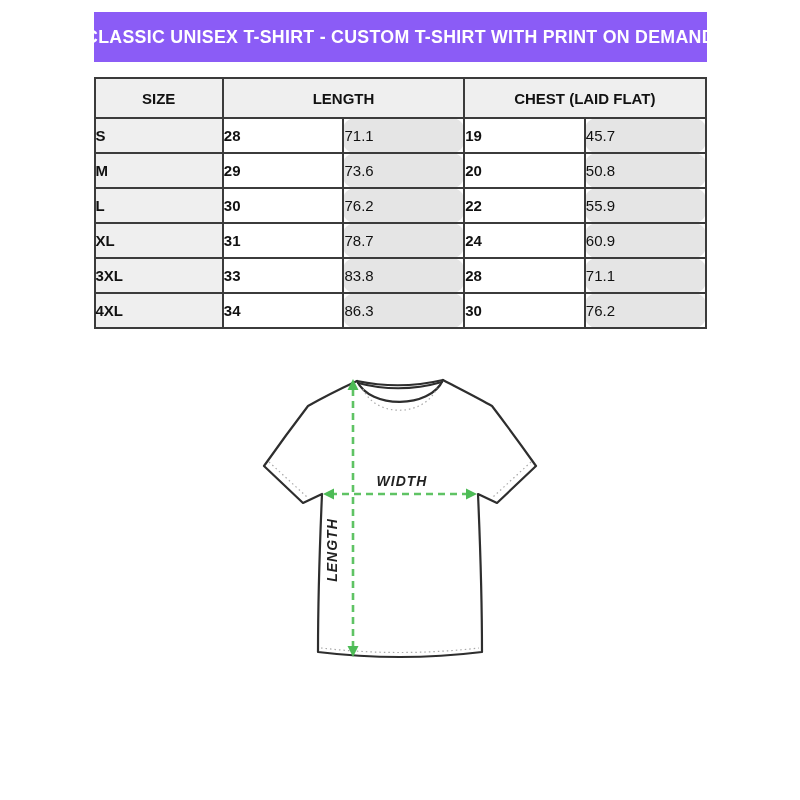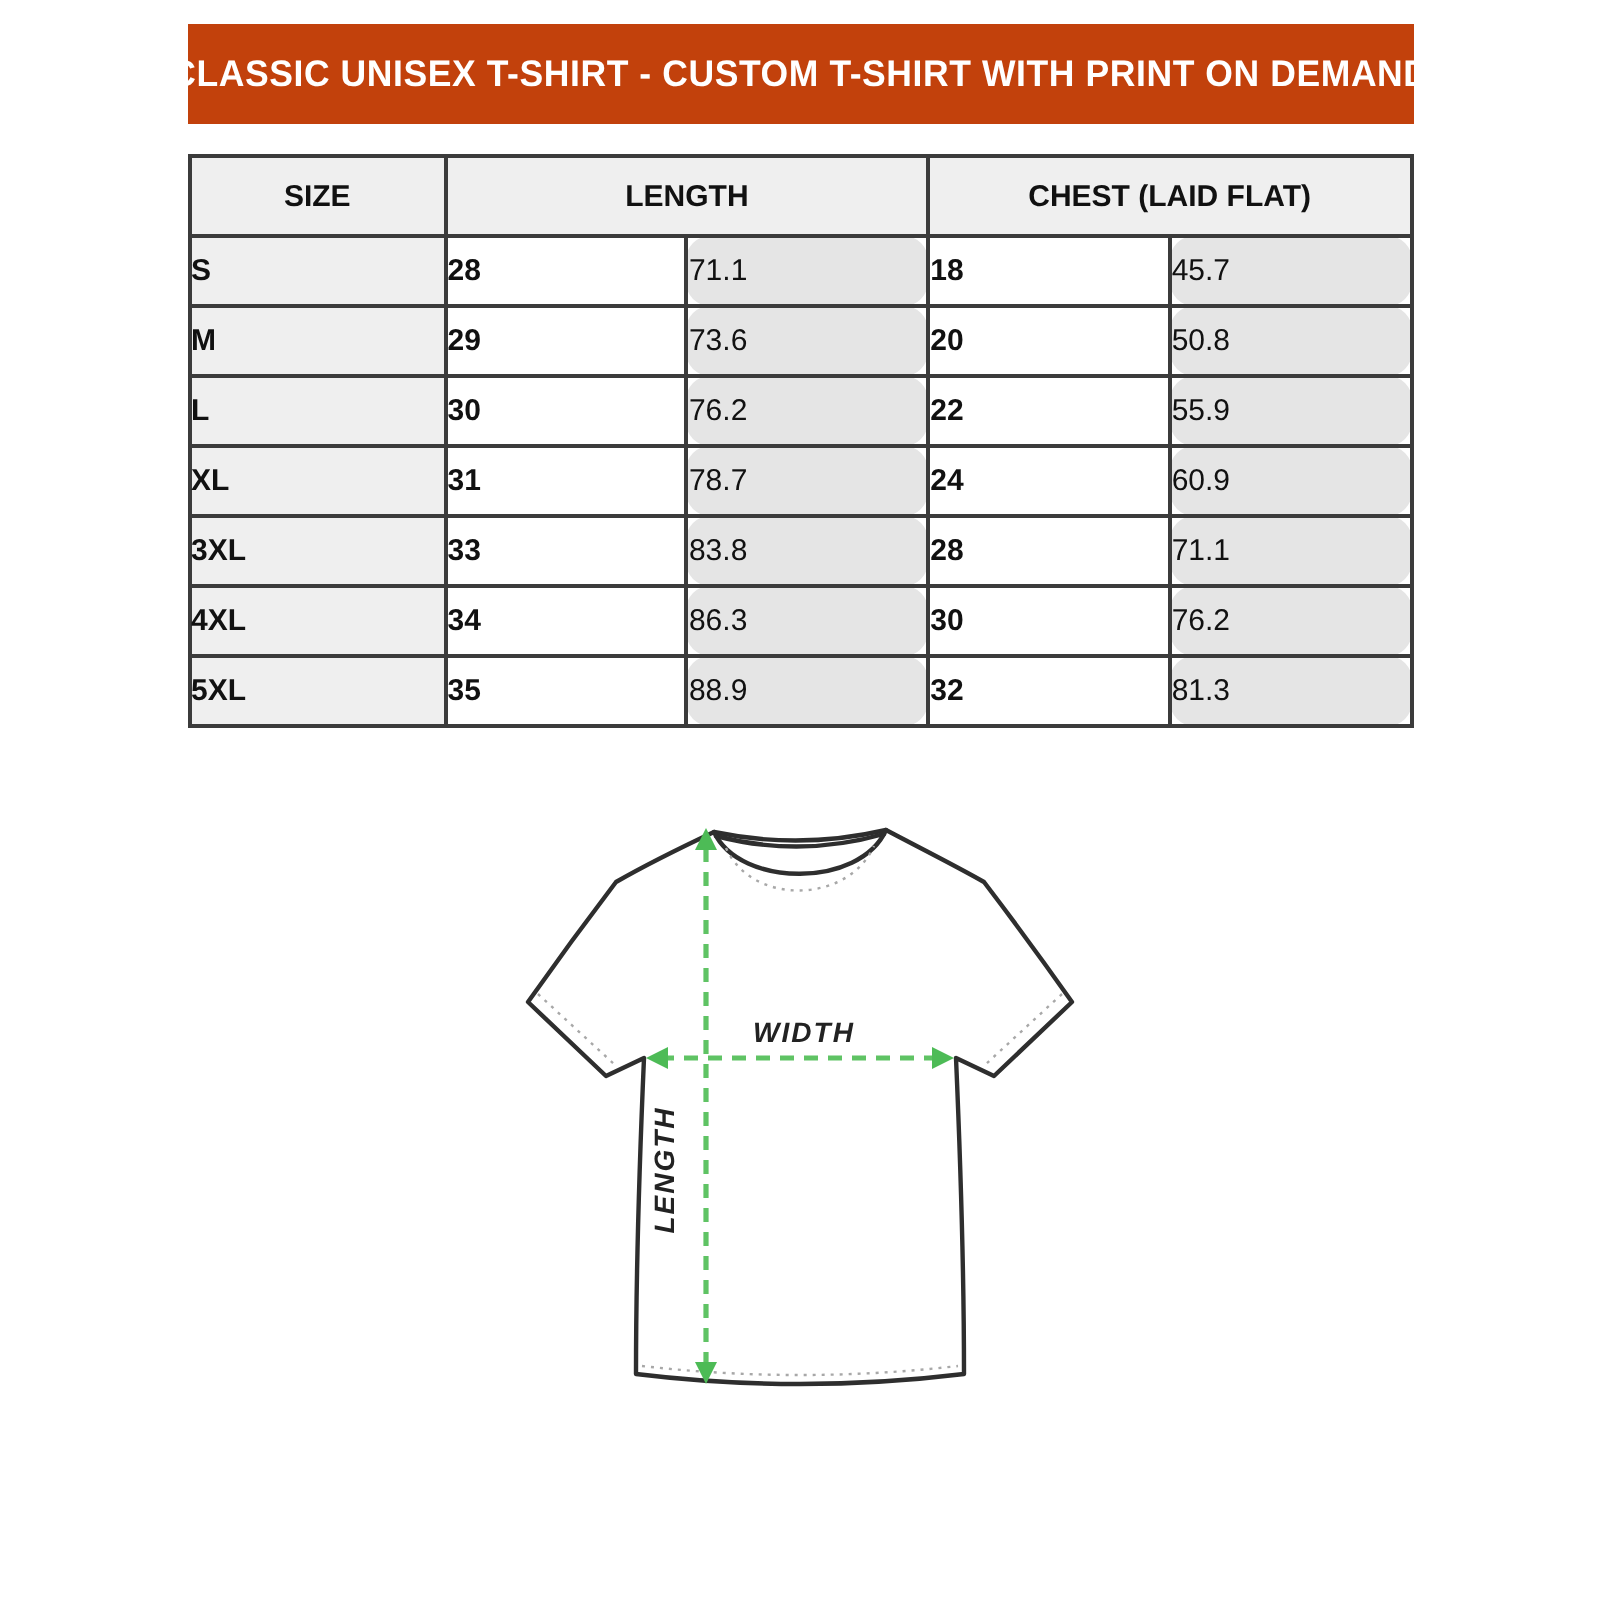--- a/index.html
+++ b/index.html
@@ -6,21 +6,21 @@
   body{
     width:800px;height:800px;overflow:hidden;
     font-family:"Liberation Sans","DejaVu Sans",sans-serif;
     -webkit-font-smoothing:antialiased;
   }
   .page{width:800px;height:800px;position:relative;}
   .content{width:613px;margin:0 auto;}
 
   
   .banner{
-    margin-top:12px;height:50px;background:#c2410c;
+    margin-top:12px;height:50px;background:#8b5cf6;
     display:flex;align-items:center;justify-content:center;
   }
   .banner span{
     color:#ffffff;font-weight:bold;font-size:18.5px;letter-spacing:.3px;
     transform:scaleX(.96);white-space:nowrap;
   }
 
   
   table.size-chart{
     margin-top:15px;width:100%;border-collapse:collapse;
@@ -69,21 +69,21 @@
           <th>SIZE</th>
           <th colspan="2">LENGTH</th>
           <th colspan="2">CHEST (LAID FLAT)</th>
         </tr>
       </thead>
       <tbody>
         <tr>
           <td class="size-cell">S</td>
           <td class="in-cell">28</td>
           <td class="cm-cell">71.1</td>
-          <td class="in-cell">18</td>
+          <td class="in-cell">19</td>
           <td class="cm-cell">45.7</td>
         </tr>
         <tr>
           <td class="size-cell">M</td>
           <td class="in-cell">29</td>
           <td class="cm-cell">73.6</td>
           <td class="in-cell">20</td>
           <td class="cm-cell">50.8</td>
         </tr>
         <tr>
@@ -106,27 +106,20 @@
           <td class="cm-cell">83.8</td>
           <td class="in-cell">28</td>
           <td class="cm-cell">71.1</td>
         </tr>
         <tr>
           <td class="size-cell">4XL</td>
           <td class="in-cell">34</td>
           <td class="cm-cell">86.3</td>
           <td class="in-cell">30</td>
           <td class="cm-cell">76.2</td>
-        </tr>
-        <tr>
-          <td class="size-cell">5XL</td>
-          <td class="in-cell">35</td>
-          <td class="cm-cell">88.9</td>
-          <td class="in-cell">32</td>
-          <td class="cm-cell">81.3</td>
         </tr>
       </tbody>
     </table>
 
     <div class="diagram-wrap">
       <svg width="340" height="320" viewBox="0 0 340 320">
 
         <g fill="#ffffff" stroke="#2e2e2e" stroke-width="2.2" stroke-linejoin="round" stroke-linecap="round">
           <path d="M 127,16
                    C 110,24 92,33 78,41

